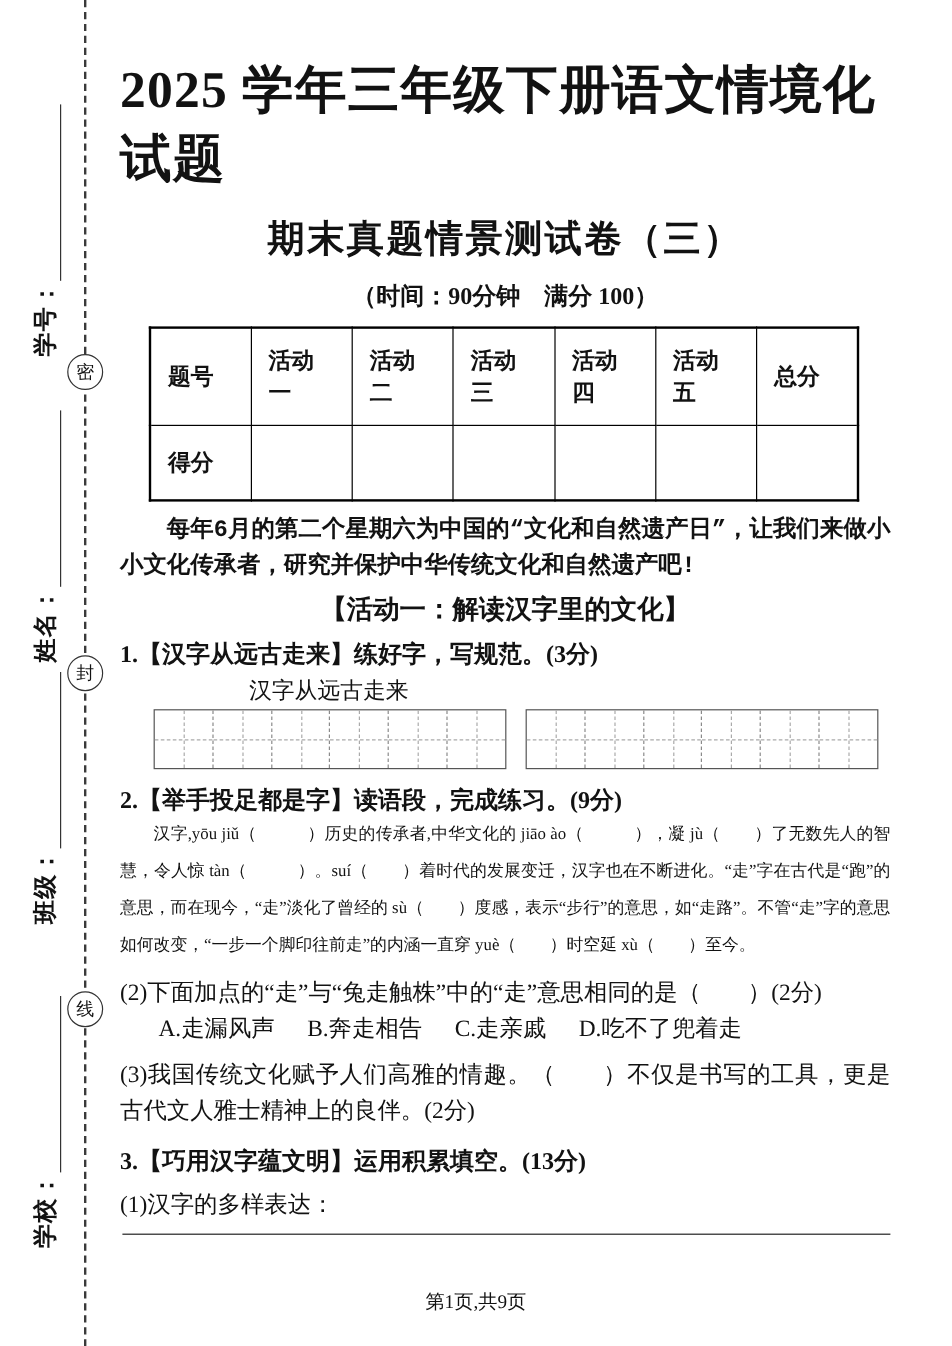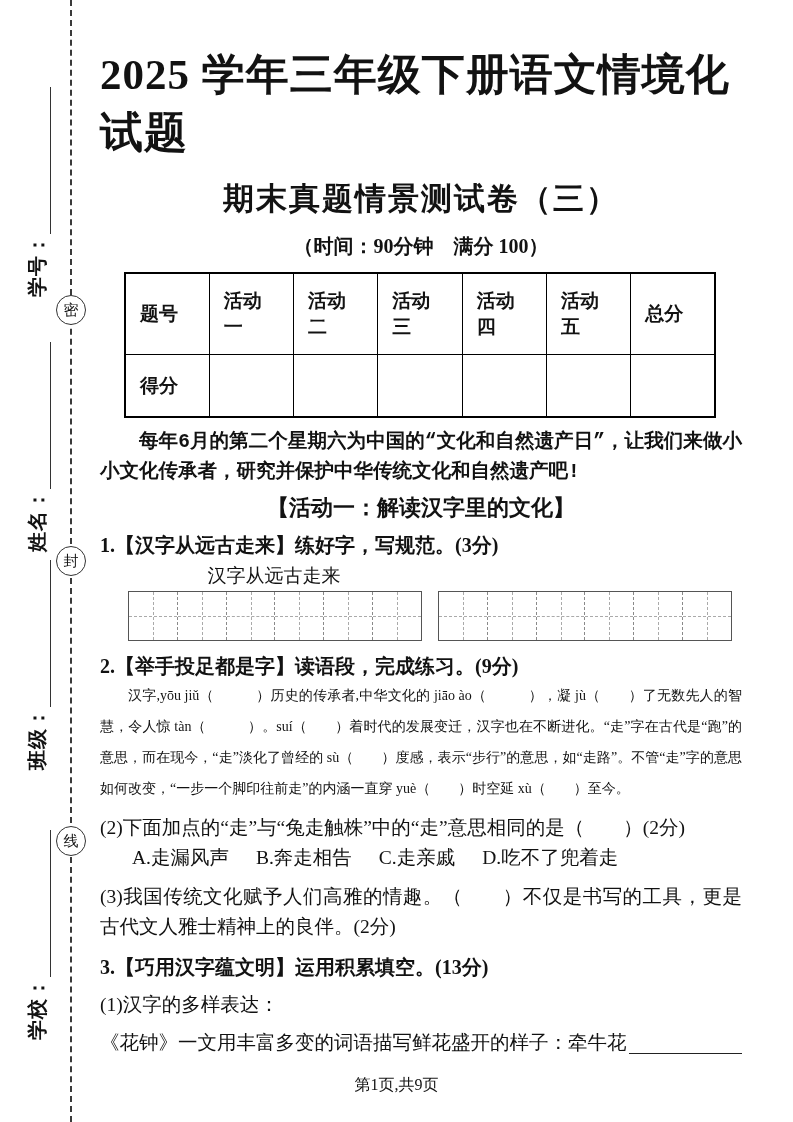--- a/index.html
+++ b/index.html
@@ -133,21 +133,20 @@
       <span>C.走亲戚</span>
       <span>D.吃不了兜着走</span>
     </div>
 
     <div class="subq">(3)我国传统文化赋予人们高雅的情趣。（　　）不仅是书写的工具，更是古代文人雅士精神上的良伴。(2分)</div>
 
 
     <div class="stem" style="margin-top:12px;">3.【巧用汉字蕴文明】运用积累填空。(13分)</div>
     <div class="subq">(1)汉字的多样表达：</div>
     <div class="q3line">
-      <span>《花钟》一文用丰富多变的词语描写鲜花盛开的样子：牵牛花</span>
       <span class="fill"></span>
     </div>
 
   </div>
 
   <div class="footer">第1页,共9页</div>
 
 </div>
 
 </body></html>

